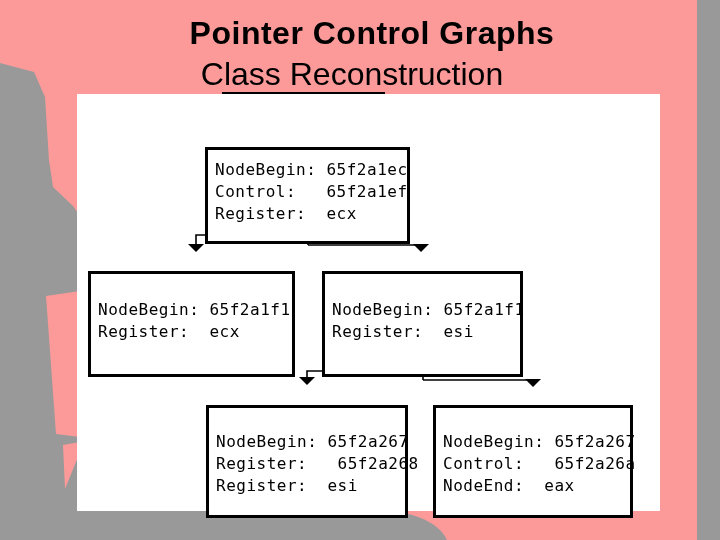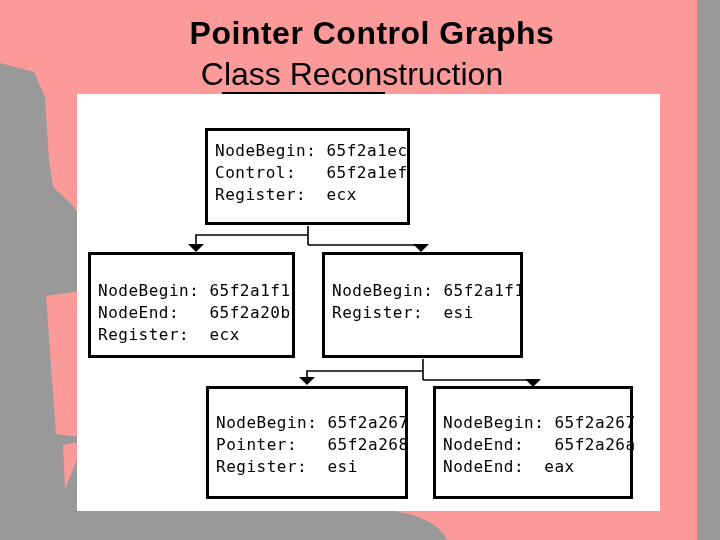--- a/index.html
+++ b/index.html
@@ -32,20 +32,21 @@
   }
   .connectors{position:absolute;left:0;top:0;width:720px;height:540px;pointer-events:none;}
   .node-box{
     position:absolute;
     box-sizing:border-box;
     background:var(--panel-white,#fff);
     border:3px solid #000;
     font-family:"DejaVu Sans Mono","Liberation Mono",monospace;
     font-size:16px;line-height:22px;letter-spacing:0.5px;color:#000;
     padding-left:7px;
+    margin-top:19px;
   }
   .node-line{white-space:pre;}
   .box-root{left:205px;top:128px;width:205px;height:97px;padding-top:9px;}
   .box-mid-left{left:88px;top:252px;width:207px;height:106px;padding-top:25px;}
   .box-mid-right{left:322px;top:252px;width:201px;height:106px;padding-top:25px;}
   .box-bot-left{left:206px;top:386px;width:202px;height:113px;padding-top:23px;}
   .box-bot-right{left:433px;top:386px;width:200px;height:113px;padding-top:23px;}
 </style>
 </head>
 <body>
@@ -87,34 +88,33 @@
   </svg>
 
   <div class="node-box box-root">
     <div class="node-line">NodeBegin: 65f2a1ec</div>
     <div class="node-line">Control:   65f2a1ef</div>
     <div class="node-line">Register:  ecx</div>
   </div>
 
   <div class="node-box box-mid-left">
     <div class="node-line">NodeBegin: 65f2a1f1</div>
-    <div class="node-line">NodeEnd:   65f2a20b</div>
     <div class="node-line">Register:  ecx</div>
   </div>
 
   <div class="node-box box-mid-right">
     <div class="node-line">NodeBegin: 65f2a1f1</div>
     <div class="node-line">Register:  esi</div>
   </div>
 
   <div class="node-box box-bot-left">
     <div class="node-line">NodeBegin: 65f2a267</div>
-    <div class="node-line">Pointer:   65f2a268</div>
+    <div class="node-line">Register:   65f2a268</div>
     <div class="node-line">Register:  esi</div>
   </div>
 
   <div class="node-box box-bot-right">
     <div class="node-line">NodeBegin: 65f2a267</div>
-    <div class="node-line">NodeEnd:   65f2a26a</div>
+    <div class="node-line">Control:   65f2a26a</div>
     <div class="node-line">NodeEnd:  eax</div>
   </div>
 
 </div>
 
 </body></html>

